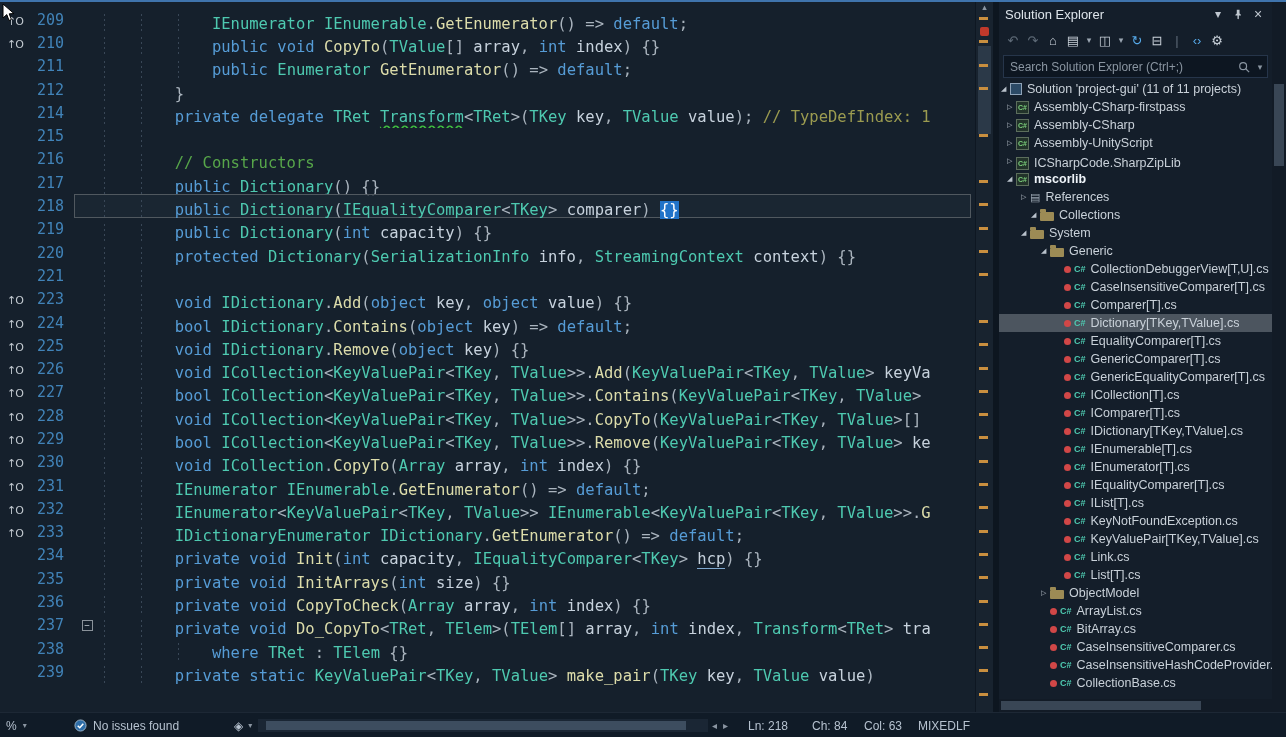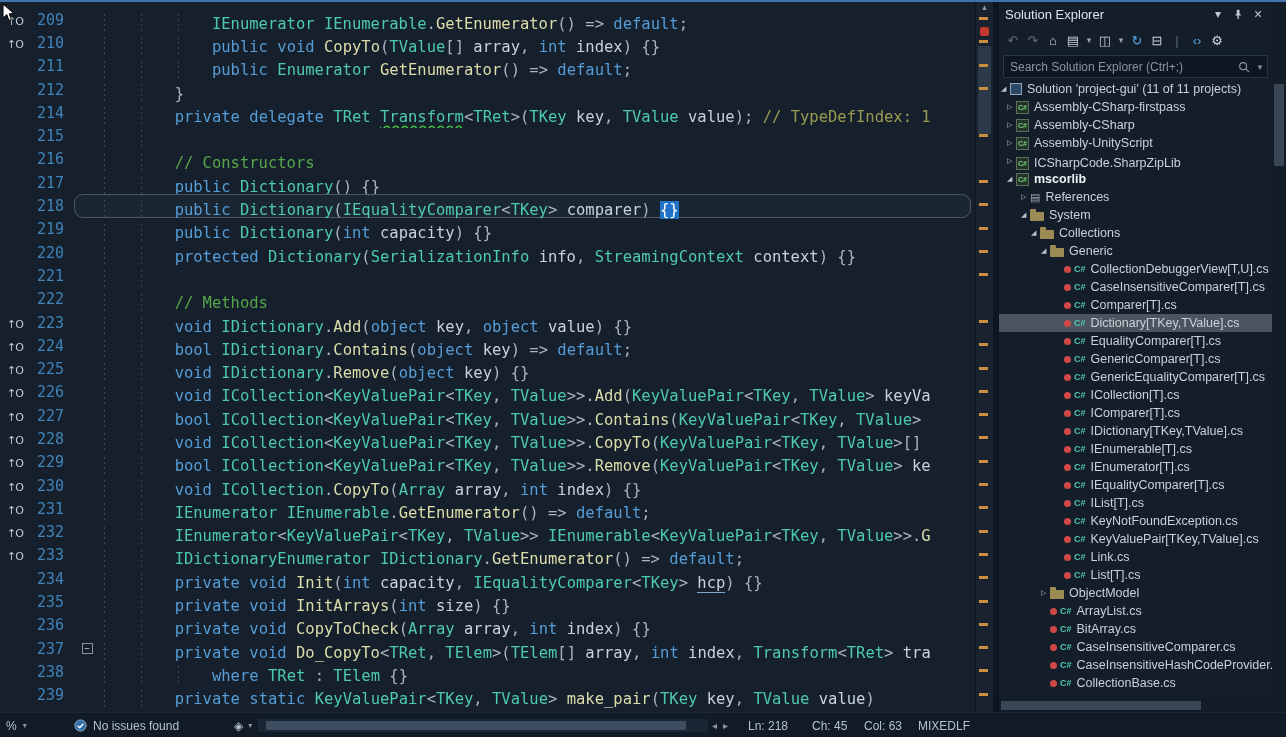--- a/index.html
+++ b/index.html
@@ -11,21 +11,21 @@
   .top-accent{position:absolute;top:0;left:0;right:0;height:2px;background:#3f74ad;z-index:60;}
 
   
   .editor{position:absolute;left:0;top:0;width:975px;height:712px;background:#15202c;overflow:hidden;}
   .code-lines{position:absolute;top:8px;left:0;right:0;}
   .code-line{display:flex;height:23.3px;align-items:center;font-family:"DejaVu Sans Mono",monospace;font-size:15.5px;white-space:pre;}
   .lm{width:30px;flex:0 0 30px;text-align:center;}
   .gi{color:#c3cad1;font-size:11px;letter-spacing:-1px;font-family:"DejaVu Sans",sans-serif;}
   .ln{width:44px;flex:0 0 44px;text-align:right;padding-right:10px;box-sizing:border-box;color:#4183b8;font-size:15px;}
   .body{flex:1;display:flex;height:100%;align-items:center;position:relative;min-width:0;}
-  .body.current{outline:1px solid #50585f;outline-offset:-1px;background:rgba(130,150,170,0.05);margin-right:4px;border-radius:9px;}
+  .body.current{outline:1px solid #50585f;outline-offset:-1px;background:rgba(130,150,170,0.05);margin-right:4px;}
   .fm{width:26px;flex:0 0 26px;display:flex;align-items:center;justify-content:center;}
   .fold-box{width:11px;height:11px;border:1px solid #8a929a;color:#c8d0d8;font-size:9px;line-height:9px;text-align:center;background:#15202c;box-sizing:border-box;}
   .ct{flex:1;position:relative;height:100%;display:flex;align-items:center;overflow:hidden;margin-top:8px;}
   .ig{position:absolute;top:2px;bottom:2px;width:1px;background:repeating-linear-gradient(180deg,#394757 0 2px,transparent 2px 5px);}
   .tokens{position:relative;display:inline-block;}
   .tok-k{color:#569cd6}.tok-t{color:#4ec9b0}.tok-m{color:#dcdcaa}
   .tok-p{color:#aab4be}.tok-d{color:#d0d6dc}.tok-par{color:#c7d2dd}
   .tok-c{color:#57a64a}.tok-c2{color:#9b9b50}
   .tok-sel{background:#2173c9;color:#ffffff;}
   .tok-sqg{color:#4ec9b0;text-decoration-line:underline;text-decoration-style:wavy;text-decoration-color:#3fbf3f;text-underline-offset:3px;}
@@ -101,21 +101,20 @@
       <div class="code-line"><div class="lm"></div><div class="ln">211</div><div class="body"><div class="fm"></div><div class="ct"><span class="ig" style="left: 4px;"></span><span class="ig" style="left: 41px;"></span><span class="ig" style="left: 78px;"></span><span class="tokens" style="margin-left: 111.96px;"><span class="tok-k">public</span><span class="tok-d"> </span><span class="tok-t">Enumerator</span><span class="tok-d"> </span><span class="tok-m">GetEnumerator</span><span class="tok-p">()</span><span class="tok-d"> </span><span class="tok-p">=&gt;</span><span class="tok-d"> </span><span class="tok-k">default</span><span class="tok-p">;</span></span></div></div></div>
       <div class="code-line"><div class="lm"></div><div class="ln">212</div><div class="body"><div class="fm"></div><div class="ct"><span class="ig" style="left: 4px;"></span><span class="ig" style="left: 41px;"></span><span class="tokens" style="margin-left: 74.64px;"><span class="tok-p">}</span></span></div></div></div>
       <div class="code-line"><div class="lm"></div><div class="ln">214</div><div class="body"><div class="fm"></div><div class="ct"><span class="ig" style="left: 4px;"></span><span class="ig" style="left: 41px;"></span><span class="tokens" style="margin-left: 74.64px;"><span class="tok-k">private</span><span class="tok-d"> </span><span class="tok-k">delegate</span><span class="tok-d"> </span><span class="tok-t">TRet</span><span class="tok-d"> </span><span class="tok-sqg">Transform</span><span class="tok-p">&lt;</span><span class="tok-t">TRet</span><span class="tok-p">&gt;(</span><span class="tok-t">TKey</span><span class="tok-d"> </span><span class="tok-par">key</span><span class="tok-p">,</span><span class="tok-d"> </span><span class="tok-t">TValue</span><span class="tok-d"> </span><span class="tok-par">value</span><span class="tok-p">);</span><span class="tok-d"> </span><span class="tok-c2">// TypeDefIndex: 1</span></span></div></div></div>
       <div class="code-line"><div class="lm"></div><div class="ln">215</div><div class="body"><div class="fm"></div><div class="ct"><span class="ig" style="left: 4px;"></span><span class="ig" style="left: 41px;"></span><span class="tokens" style="margin-left: 0px;"></span></div></div></div>
       <div class="code-line"><div class="lm"></div><div class="ln">216</div><div class="body"><div class="fm"></div><div class="ct"><span class="ig" style="left: 4px;"></span><span class="ig" style="left: 41px;"></span><span class="tokens" style="margin-left: 74.64px;"><span class="tok-c">// Constructors</span></span></div></div></div>
       <div class="code-line"><div class="lm"></div><div class="ln">217</div><div class="body"><div class="fm"></div><div class="ct"><span class="ig" style="left: 4px;"></span><span class="ig" style="left: 41px;"></span><span class="tokens" style="margin-left: 74.64px;"><span class="tok-k">public</span><span class="tok-d"> </span><span class="tok-t">Dictionary</span><span class="tok-p">()</span><span class="tok-d"> </span><span class="tok-p">{}</span></span></div></div></div>
       <div class="code-line"><div class="lm"></div><div class="ln">218</div><div class="body current"><div class="fm"></div><div class="ct"><span class="ig" style="left: 4px;"></span><span class="ig" style="left: 41px;"></span><span class="tokens" style="margin-left: 74.64px;"><span class="tok-k">public</span><span class="tok-d"> </span><span class="tok-t">Dictionary</span><span class="tok-p">(</span><span class="tok-t">IEqualityComparer</span><span class="tok-p">&lt;</span><span class="tok-t">TKey</span><span class="tok-p">&gt;</span><span class="tok-d"> </span><span class="tok-par">comparer</span><span class="tok-p">)</span><span class="tok-d"> </span><span class="tok-sel">{}</span></span></div></div></div>
       <div class="code-line"><div class="lm"></div><div class="ln">219</div><div class="body"><div class="fm"></div><div class="ct"><span class="ig" style="left: 4px;"></span><span class="ig" style="left: 41px;"></span><span class="tokens" style="margin-left: 74.64px;"><span class="tok-k">public</span><span class="tok-d"> </span><span class="tok-t">Dictionary</span><span class="tok-p">(</span><span class="tok-k">int</span><span class="tok-d"> </span><span class="tok-par">capacity</span><span class="tok-p">)</span><span class="tok-d"> </span><span class="tok-p">{}</span></span></div></div></div>
       <div class="code-line"><div class="lm"></div><div class="ln">220</div><div class="body"><div class="fm"></div><div class="ct"><span class="ig" style="left: 4px;"></span><span class="ig" style="left: 41px;"></span><span class="tokens" style="margin-left: 74.64px;"><span class="tok-k">protected</span><span class="tok-d"> </span><span class="tok-t">Dictionary</span><span class="tok-p">(</span><span class="tok-t">SerializationInfo</span><span class="tok-d"> </span><span class="tok-par">info</span><span class="tok-p">,</span><span class="tok-d"> </span><span class="tok-t">StreamingContext</span><span class="tok-d"> </span><span class="tok-par">context</span><span class="tok-p">)</span><span class="tok-d"> </span><span class="tok-p">{}</span></span></div></div></div>
       <div class="code-line"><div class="lm"></div><div class="ln">221</div><div class="body"><div class="fm"></div><div class="ct"><span class="ig" style="left: 4px;"></span><span class="ig" style="left: 41px;"></span><span class="tokens" style="margin-left: 0px;"></span></div></div></div>
-      <div class="code-line"><div class="lm"></div><div class="ln">222</div><div class="body"><div class="fm"></div><div class="ct"><span class="ig" style="left: 4px;"></span><span class="ig" style="left: 41px;"></span><span class="tokens" style="margin-left: 74.64px;"><span class="tok-c">// Methods</span></span></div></div></div>
       <div class="code-line"><div class="lm"><span class="gi">↑O</span></div><div class="ln">223</div><div class="body"><div class="fm"></div><div class="ct"><span class="ig" style="left: 4px;"></span><span class="ig" style="left: 41px;"></span><span class="tokens" style="margin-left: 74.64px;"><span class="tok-k">void</span><span class="tok-d"> </span><span class="tok-t">IDictionary</span><span class="tok-p">.</span><span class="tok-m">Add</span><span class="tok-p">(</span><span class="tok-k">object</span><span class="tok-d"> </span><span class="tok-par">key</span><span class="tok-p">,</span><span class="tok-d"> </span><span class="tok-k">object</span><span class="tok-d"> </span><span class="tok-par">value</span><span class="tok-p">)</span><span class="tok-d"> </span><span class="tok-p">{}</span></span></div></div></div>
       <div class="code-line"><div class="lm"><span class="gi">↑O</span></div><div class="ln">224</div><div class="body"><div class="fm"></div><div class="ct"><span class="ig" style="left: 4px;"></span><span class="ig" style="left: 41px;"></span><span class="tokens" style="margin-left: 74.64px;"><span class="tok-k">bool</span><span class="tok-d"> </span><span class="tok-t">IDictionary</span><span class="tok-p">.</span><span class="tok-m">Contains</span><span class="tok-p">(</span><span class="tok-k">object</span><span class="tok-d"> </span><span class="tok-par">key</span><span class="tok-p">)</span><span class="tok-d"> </span><span class="tok-p">=&gt;</span><span class="tok-d"> </span><span class="tok-k">default</span><span class="tok-p">;</span></span></div></div></div>
       <div class="code-line"><div class="lm"><span class="gi">↑O</span></div><div class="ln">225</div><div class="body"><div class="fm"></div><div class="ct"><span class="ig" style="left: 4px;"></span><span class="ig" style="left: 41px;"></span><span class="tokens" style="margin-left: 74.64px;"><span class="tok-k">void</span><span class="tok-d"> </span><span class="tok-t">IDictionary</span><span class="tok-p">.</span><span class="tok-m">Remove</span><span class="tok-p">(</span><span class="tok-k">object</span><span class="tok-d"> </span><span class="tok-par">key</span><span class="tok-p">)</span><span class="tok-d"> </span><span class="tok-p">{}</span></span></div></div></div>
       <div class="code-line"><div class="lm"><span class="gi">↑O</span></div><div class="ln">226</div><div class="body"><div class="fm"></div><div class="ct"><span class="ig" style="left: 4px;"></span><span class="ig" style="left: 41px;"></span><span class="tokens" style="margin-left: 74.64px;"><span class="tok-k">void</span><span class="tok-d"> </span><span class="tok-t">ICollection</span><span class="tok-p">&lt;</span><span class="tok-t">KeyValuePair</span><span class="tok-p">&lt;</span><span class="tok-t">TKey</span><span class="tok-p">,</span><span class="tok-d"> </span><span class="tok-t">TValue</span><span class="tok-p">&gt;&gt;.</span><span class="tok-m">Add</span><span class="tok-p">(</span><span class="tok-t">KeyValuePair</span><span class="tok-p">&lt;</span><span class="tok-t">TKey</span><span class="tok-p">,</span><span class="tok-d"> </span><span class="tok-t">TValue</span><span class="tok-p">&gt;</span><span class="tok-d"> </span><span class="tok-par">keyVa</span></span></div></div></div>
       <div class="code-line"><div class="lm"><span class="gi">↑O</span></div><div class="ln">227</div><div class="body"><div class="fm"></div><div class="ct"><span class="ig" style="left: 4px;"></span><span class="ig" style="left: 41px;"></span><span class="tokens" style="margin-left: 74.64px;"><span class="tok-k">bool</span><span class="tok-d"> </span><span class="tok-t">ICollection</span><span class="tok-p">&lt;</span><span class="tok-t">KeyValuePair</span><span class="tok-p">&lt;</span><span class="tok-t">TKey</span><span class="tok-p">,</span><span class="tok-d"> </span><span class="tok-t">TValue</span><span class="tok-p">&gt;&gt;.</span><span class="tok-m">Contains</span><span class="tok-p">(</span><span class="tok-t">KeyValuePair</span><span class="tok-p">&lt;</span><span class="tok-t">TKey</span><span class="tok-p">,</span><span class="tok-d"> </span><span class="tok-t">TValue</span><span class="tok-p">&gt;</span></span></div></div></div>
       <div class="code-line"><div class="lm"><span class="gi">↑O</span></div><div class="ln">228</div><div class="body"><div class="fm"></div><div class="ct"><span class="ig" style="left: 4px;"></span><span class="ig" style="left: 41px;"></span><span class="tokens" style="margin-left: 74.64px;"><span class="tok-k">void</span><span class="tok-d"> </span><span class="tok-t">ICollection</span><span class="tok-p">&lt;</span><span class="tok-t">KeyValuePair</span><span class="tok-p">&lt;</span><span class="tok-t">TKey</span><span class="tok-p">,</span><span class="tok-d"> </span><span class="tok-t">TValue</span><span class="tok-p">&gt;&gt;.</span><span class="tok-m">CopyTo</span><span class="tok-p">(</span><span class="tok-t">KeyValuePair</span><span class="tok-p">&lt;</span><span class="tok-t">TKey</span><span class="tok-p">,</span><span class="tok-d"> </span><span class="tok-t">TValue</span><span class="tok-p">&gt;[]</span></span></div></div></div>
       <div class="code-line"><div class="lm"><span class="gi">↑O</span></div><div class="ln">229</div><div class="body"><div class="fm"></div><div class="ct"><span class="ig" style="left: 4px;"></span><span class="ig" style="left: 41px;"></span><span class="tokens" style="margin-left: 74.64px;"><span class="tok-k">bool</span><span class="tok-d"> </span><span class="tok-t">ICollection</span><span class="tok-p">&lt;</span><span class="tok-t">KeyValuePair</span><span class="tok-p">&lt;</span><span class="tok-t">TKey</span><span class="tok-p">,</span><span class="tok-d"> </span><span class="tok-t">TValue</span><span class="tok-p">&gt;&gt;.</span><span class="tok-m">Remove</span><span class="tok-p">(</span><span class="tok-t">KeyValuePair</span><span class="tok-p">&lt;</span><span class="tok-t">TKey</span><span class="tok-p">,</span><span class="tok-d"> </span><span class="tok-t">TValue</span><span class="tok-p">&gt;</span><span class="tok-d"> </span><span class="tok-par">ke</span></span></div></div></div>
       <div class="code-line"><div class="lm"><span class="gi">↑O</span></div><div class="ln">230</div><div class="body"><div class="fm"></div><div class="ct"><span class="ig" style="left: 4px;"></span><span class="ig" style="left: 41px;"></span><span class="tokens" style="margin-left: 74.64px;"><span class="tok-k">void</span><span class="tok-d"> </span><span class="tok-t">ICollection</span><span class="tok-p">.</span><span class="tok-m">CopyTo</span><span class="tok-p">(</span><span class="tok-t">Array</span><span class="tok-d"> </span><span class="tok-par">array</span><span class="tok-p">,</span><span class="tok-d"> </span><span class="tok-k">int</span><span class="tok-d"> </span><span class="tok-par">index</span><span class="tok-p">)</span><span class="tok-d"> </span><span class="tok-p">{}</span></span></div></div></div>
       <div class="code-line"><div class="lm"><span class="gi">↑O</span></div><div class="ln">231</div><div class="body"><div class="fm"></div><div class="ct"><span class="ig" style="left: 4px;"></span><span class="ig" style="left: 41px;"></span><span class="tokens" style="margin-left: 74.64px;"><span class="tok-t">IEnumerator</span><span class="tok-d"> </span><span class="tok-t">IEnumerable</span><span class="tok-p">.</span><span class="tok-m">GetEnumerator</span><span class="tok-p">()</span><span class="tok-d"> </span><span class="tok-p">=&gt;</span><span class="tok-d"> </span><span class="tok-k">default</span><span class="tok-p">;</span></span></div></div></div>
       <div class="code-line"><div class="lm"><span class="gi">↑O</span></div><div class="ln">232</div><div class="body"><div class="fm"></div><div class="ct"><span class="ig" style="left: 4px;"></span><span class="ig" style="left: 41px;"></span><span class="tokens" style="margin-left: 74.64px;"><span class="tok-t">IEnumerator</span><span class="tok-p">&lt;</span><span class="tok-t">KeyValuePair</span><span class="tok-p">&lt;</span><span class="tok-t">TKey</span><span class="tok-p">,</span><span class="tok-d"> </span><span class="tok-t">TValue</span><span class="tok-p">&gt;&gt;</span><span class="tok-d"> </span><span class="tok-t">IEnumerable</span><span class="tok-p">&lt;</span><span class="tok-t">KeyValuePair</span><span class="tok-p">&lt;</span><span class="tok-t">TKey</span><span class="tok-p">,</span><span class="tok-d"> </span><span class="tok-t">TValue</span><span class="tok-p">&gt;&gt;.</span><span class="tok-m">G</span></span></div></div></div>
@@ -232,29 +231,29 @@
       <div class="tree-row" style="padding-left: 8px;">
         <span class="tree-arrow">◢</span>
         <span class="icon-proj">C#</span>
         <span class="tree-label bold">mscorlib</span>
       </div>
       <div class="tree-row" style="padding-left: 22px;">
         <span class="tree-arrow">▷</span>
         <span class="icon-ref">▤</span>
         <span class="tree-label">References</span>
       </div>
+      <div class="tree-row" style="padding-left: 32px;">
+        <span class="tree-arrow">◢</span>
+        <span class="icon-folder"></span>
+        <span class="tree-label">Collections</span>
+      </div>
       <div class="tree-row" style="padding-left: 22px;">
         <span class="tree-arrow">◢</span>
         <span class="icon-folder"></span>
         <span class="tree-label">System</span>
-      </div>
-      <div class="tree-row" style="padding-left: 32px;">
-        <span class="tree-arrow">◢</span>
-        <span class="icon-folder"></span>
-        <span class="tree-label">Collections</span>
       </div>
       <div class="tree-row" style="padding-left: 42px;">
         <span class="tree-arrow">◢</span>
         <span class="icon-folder"></span>
         <span class="tree-label">Generic</span>
       </div>
       <div class="tree-row" style="padding-left: 56px;">
         <span class="tree-arrow"></span>
         <span class="scc-dot"></span>
         <span class="icon-cs">C#</span>
@@ -426,21 +425,21 @@
     <span class="sb-chev">▾</span>
   </div>
   <div class="sb-hscroll">
     <div class="sb-hthumb"></div>
   </div>
   <div class="abs sb-arrows">
     <span>◂</span>
     <span>▸</span>
   </div>
   <div class="abs sb-ln">Ln: 218</div>
-  <div class="abs sb-ch">Ch: 45</div>
+  <div class="abs sb-ch">Ch: 84</div>
   <div class="abs sb-col">Col: 63</div>
   <div class="abs sb-enc">MIXED</div>
   <div class="abs sb-eol">LF</div>
 </div>
 
 <div class="mouse-cursor">
   <svg width="13" height="19" viewBox="0 0 13 19">
       <path d="M1 1 L1 15 L4.8 11.6 L7 17.5 L9.4 16.5 L7.2 10.8 L12 10.6 Z" fill="#ffffff" stroke="#000000" stroke-width="1"></path>
     </svg>
 </div>

